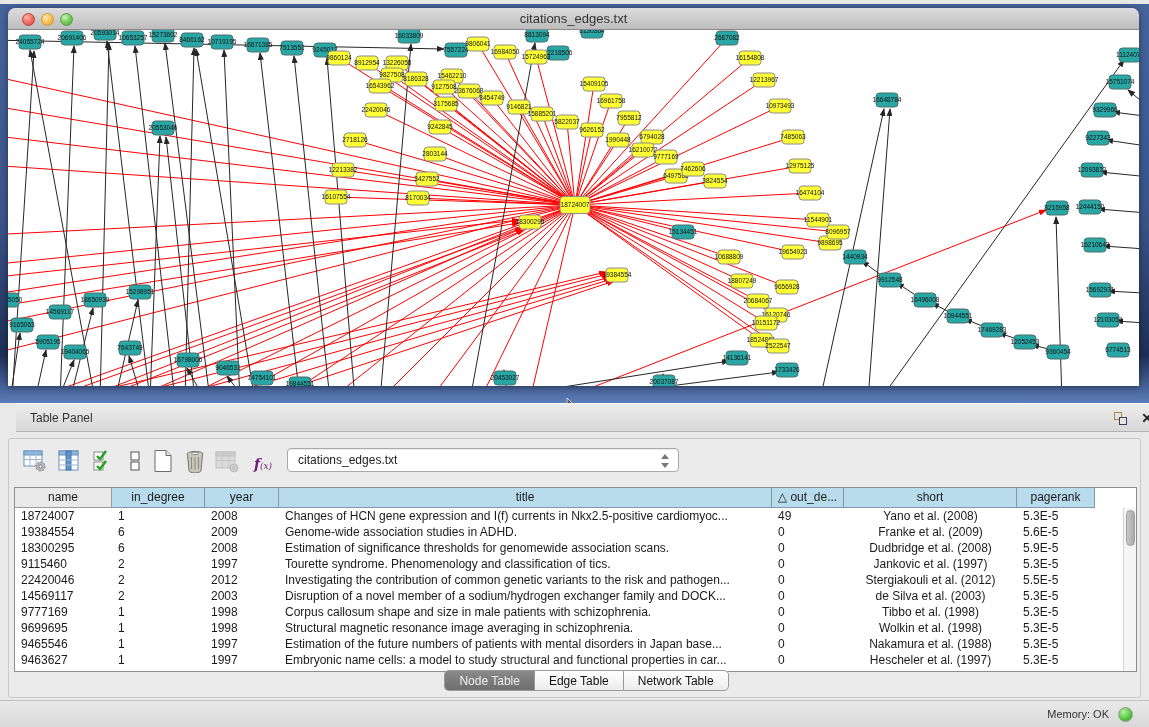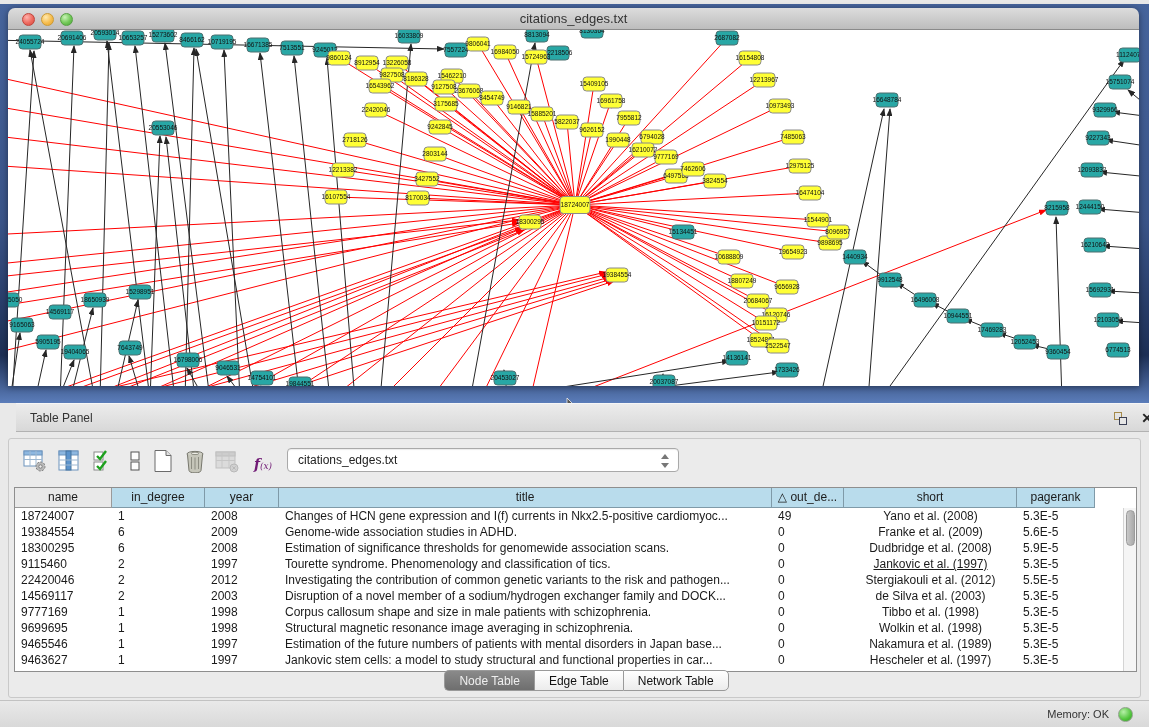--- a/index.html
+++ b/index.html
@@ -813,21 +813,21 @@
             <div class="td" style="width: 72px;">0</div>
             <div class="td td-center" style="width: 173px;">Dudbridge et al. (2008)</div>
             <div class="td" style="width: 78px;">5.9E-5</div>
           </div>
           <div class="trow">
             <div class="td" style="width: 97px;">9115460</div>
             <div class="td" style="width: 93px;">2</div>
             <div class="td" style="width: 74px;">1997</div>
             <div class="td" style="width: 493px;">Tourette syndrome. Phenomenology and classification of tics.</div>
             <div class="td" style="width: 72px;">0</div>
-            <div class="td td-center" style="width: 173px; text-decoration: underline;">Jankovic et al. (1997)</div>
+            <div class="td td-center" style="width: 173px;">Jankovic et al. (1997)</div>
             <div class="td" style="width: 78px;">5.3E-5</div>
           </div>
           <div class="trow">
             <div class="td" style="width: 97px;">22420046</div>
             <div class="td" style="width: 93px;">2</div>
             <div class="td" style="width: 74px;">2012</div>
             <div class="td" style="width: 493px;">Investigating the contribution of common genetic variants to the risk and pathogen...</div>
             <div class="td" style="width: 72px;">0</div>
             <div class="td td-center" style="width: 173px;">Stergiakouli et al. (2012)</div>
             <div class="td" style="width: 78px;">5.5E-5</div>
@@ -858,28 +858,28 @@
             <div class="td" style="width: 72px;">0</div>
             <div class="td td-center" style="width: 173px;">Wolkin et al. (1998)</div>
             <div class="td" style="width: 78px;">5.3E-5</div>
           </div>
           <div class="trow">
             <div class="td" style="width: 97px;">9465546</div>
             <div class="td" style="width: 93px;">1</div>
             <div class="td" style="width: 74px;">1997</div>
             <div class="td" style="width: 493px;">Estimation of the future numbers of patients with mental disorders in Japan base...</div>
             <div class="td" style="width: 72px;">0</div>
-            <div class="td td-center" style="width: 173px;">Nakamura et al. (1989)</div>
+            <div class="td td-center" style="width: 173px;">Nakamura et al. (1988)</div>
             <div class="td" style="width: 78px;">5.3E-5</div>
           </div>
           <div class="trow">
             <div class="td" style="width: 97px;">9463627</div>
             <div class="td" style="width: 93px;">1</div>
             <div class="td" style="width: 74px;">1997</div>
-            <div class="td" style="width: 493px;">Jankovic stem cells: a model to study structural and functional properties in car...</div>
+            <div class="td" style="width: 493px;">Embryonic name cells: a model to study structural and functional properties in car...</div>
             <div class="td" style="width: 72px;">0</div>
             <div class="td td-center" style="width: 173px;">Hescheler et al. (1997)</div>
             <div class="td" style="width: 78px;">5.3E-5</div>
           </div>
         </div>
       <div class="vscroll">
         <div class="vthumb"></div>
       </div>
     </div>
 

